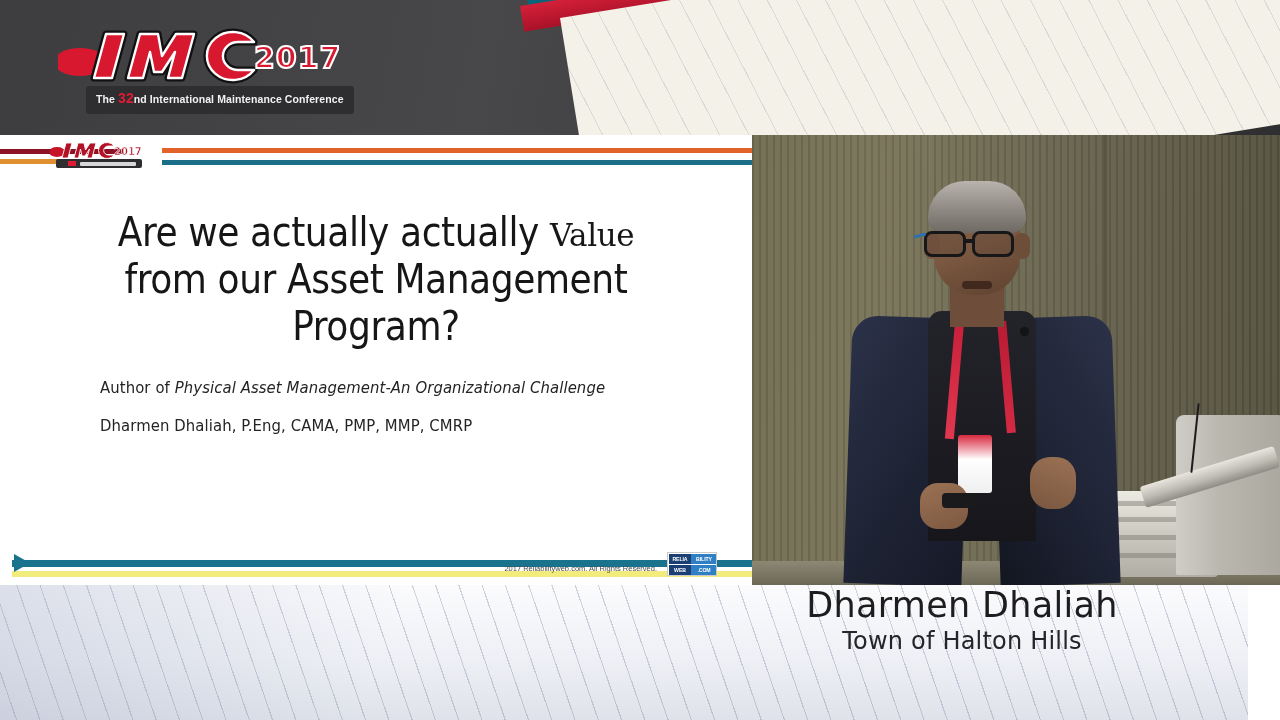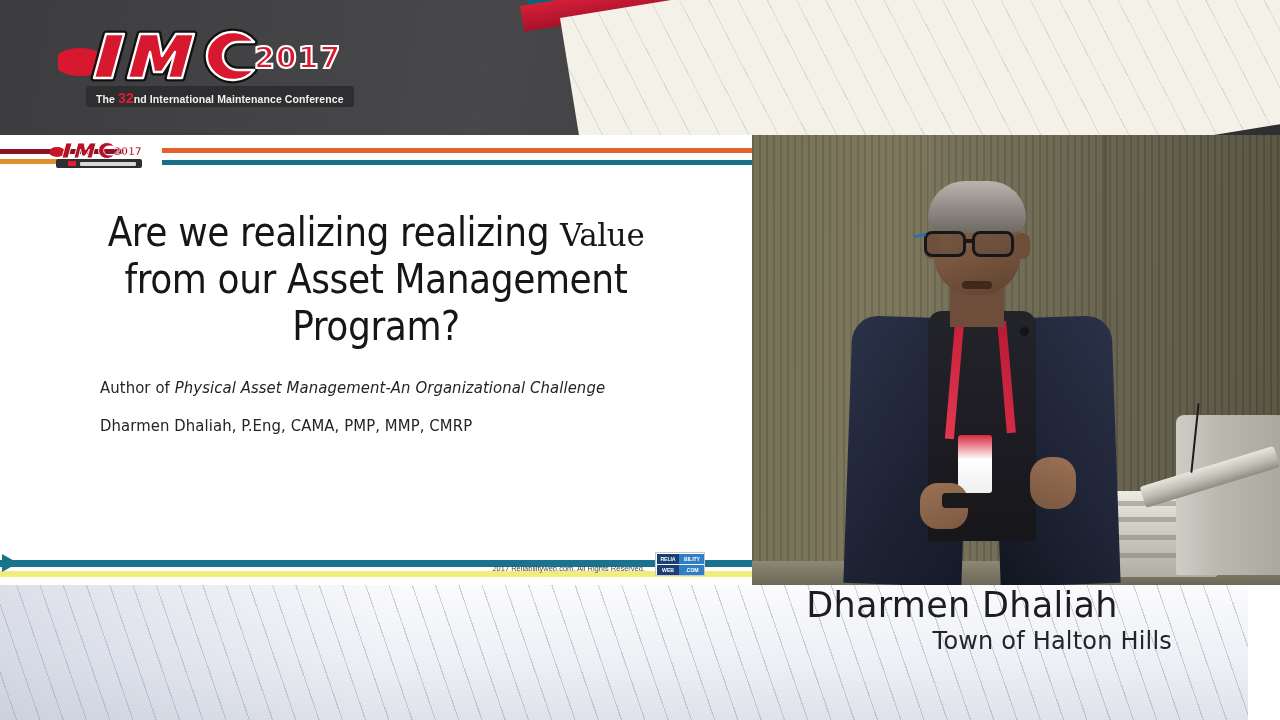--- a/index.html
+++ b/index.html
@@ -24,21 +24,21 @@
             transform:rotate(-9.2deg); transform-origin:left top; }
   #banner .stripe-teal { position:absolute; right:-60px; top:-46px; width:820px; height:54px;
             background:linear-gradient(180deg,#0b6d85 0%,#0a6379 100%);
             transform:rotate(-9.2deg); transform-origin:left top; }
 
   
   #imc-logo { position:absolute; left:58px; top:22px; width:300px; height:96px; }
   .imc-wordmark { position:absolute; left:0; top:0; width:300px; height:66px;
             font-family:"DejaVu Sans", sans-serif; }
   .imc-sub { position:absolute; left:28px; top:64px;
-            background:#2e2e30; border-radius:3px; padding:3px 10px 0 10px;
+            background:#2e2e30; border-radius:3px; padding:3px 10px 7px 10px;
             white-space:nowrap; }
   .imc-sub span { font-size:10.5px; color:#f2f2f2; font-weight:700; letter-spacing:.1px;
             font-family:"Liberation Sans", sans-serif; }
   .imc-sub span.n32 { color:#e01b33; font-size:14px; font-weight:700; }
 
   
   #slide { position:absolute; left:0; top:135px; width:752px; height:450px;
            background:#ffffff; overflow:hidden; }
 
   .slide-topbar { position:absolute; left:0; top:0; width:752px; height:48px; }
@@ -62,21 +62,21 @@
             font-family:"DejaVu Sans Condensed","Liberation Sans", sans-serif;
             font-size:40px; font-weight:400; letter-spacing:-.4px; }
   .slide-title .value { font-family:"DejaVu Serif","Liberation Serif", serif;
             font-size:31px; font-style:normal;margin-top:13px; }
 
   .slide-lines { position:absolute; left:100px; top:243px; width:620px; }
   .slide-lines .ln { font-size:16.5px; color:#242424; margin-bottom:19px;
             font-family:"DejaVu Sans Condensed","Liberation Sans", sans-serif; letter-spacing:.1px; }
   .slide-lines .ln em { font-style:italic; }
 
-  .slide-botbar { position:absolute; left:0; bottom:0; width:753px; height:40px; }
+  .slide-botbar { position:absolute; left:12px; bottom:0; width:753px; height:40px; }
   .slide-botbar .teal { position:absolute; left:0; bottom:18px; width:752px; height:7px;
             background:#19738d; }
   .slide-botbar .yellow { position:absolute; left:0; bottom:8px; width:752px; height:6px;
             background:#f2ec7c; }
   .slide-botbar .tri { position:absolute; left:2px; bottom:13px; width:0; height:0;
             border-top:9px solid transparent; border-bottom:9px solid transparent;
             border-left:16px solid #19738d; }
   .copyright { position:absolute; right:108px; bottom:12px; font-size:7.5px;
             color:#4a4a4a; white-space:nowrap;
             font-family:"Liberation Sans", sans-serif; }
@@ -179,21 +179,21 @@
   #bottom .hatch { position:absolute; inset:-40px;
             background:repeating-linear-gradient(71deg,
               rgba(120,130,160,.34) 0 1.1px, rgba(0,0,0,0) 1.1px 22px); }
   #bottom .shade { position:absolute; left:0; top:0; width:470px; height:135px;
             background:linear-gradient(110deg, rgba(150,160,190,.30) 0%, rgba(150,160,190,0) 78%); }
 
   .name-block { position:absolute; right:76px; top:2px; text-align:center; width:420px; }
   .name-block .nm { font-size:35px; color:#1d1d20; letter-spacing:.3px; line-height:1.08;
             font-family:"DejaVu Sans","Liberation Sans", sans-serif; font-weight:400; }
   .name-block .org { font-size:24px; color:#24242a; letter-spacing:.2px; margin-top:2px;
-            font-family:"DejaVu Sans","Liberation Sans", sans-serif; font-weight:400;text-align:right; }
+            font-family:"DejaVu Sans","Liberation Sans", sans-serif; font-weight:400; }
 </style>
 </head>
 <body>
 
 <div id="stage">
 
   <div id="banner">
     <div class="bg-grad"></div>
 
     <div class="stripe-teal"></div>
@@ -244,21 +244,21 @@
           </g>
           <text x="64" y="16" fill="#b31226" stroke="#fff" stroke-width=".6" font-family="DejaVu Sans" font-size="10" font-weight="700">2017</text>
         </svg>
         <div class="sub">
           <i></i>
           <b></b>
         </div>
       </div>
     </div>
 
-    <div class="slide-title"><span>Are we realizing realizing </span><span class="value">Value</span><span> from our Asset Management Program?</span></div>
+    <div class="slide-title"><span>Are we actually actually </span><span class="value">Value</span><span> from our Asset Management Program?</span></div>
 
     <div class="slide-lines">
       <div class="ln"><span>Author of </span><em>Physical Asset Management-An Organizational Challenge</em></div>
       <div class="ln">Dharmen Dhaliah, P.Eng, CAMA, PMP, MMP, CMRP</div>
     </div>
 
     <div class="slide-botbar">
       <div class="teal"></div>
       <div class="yellow"></div>
       <div class="tri"></div>

